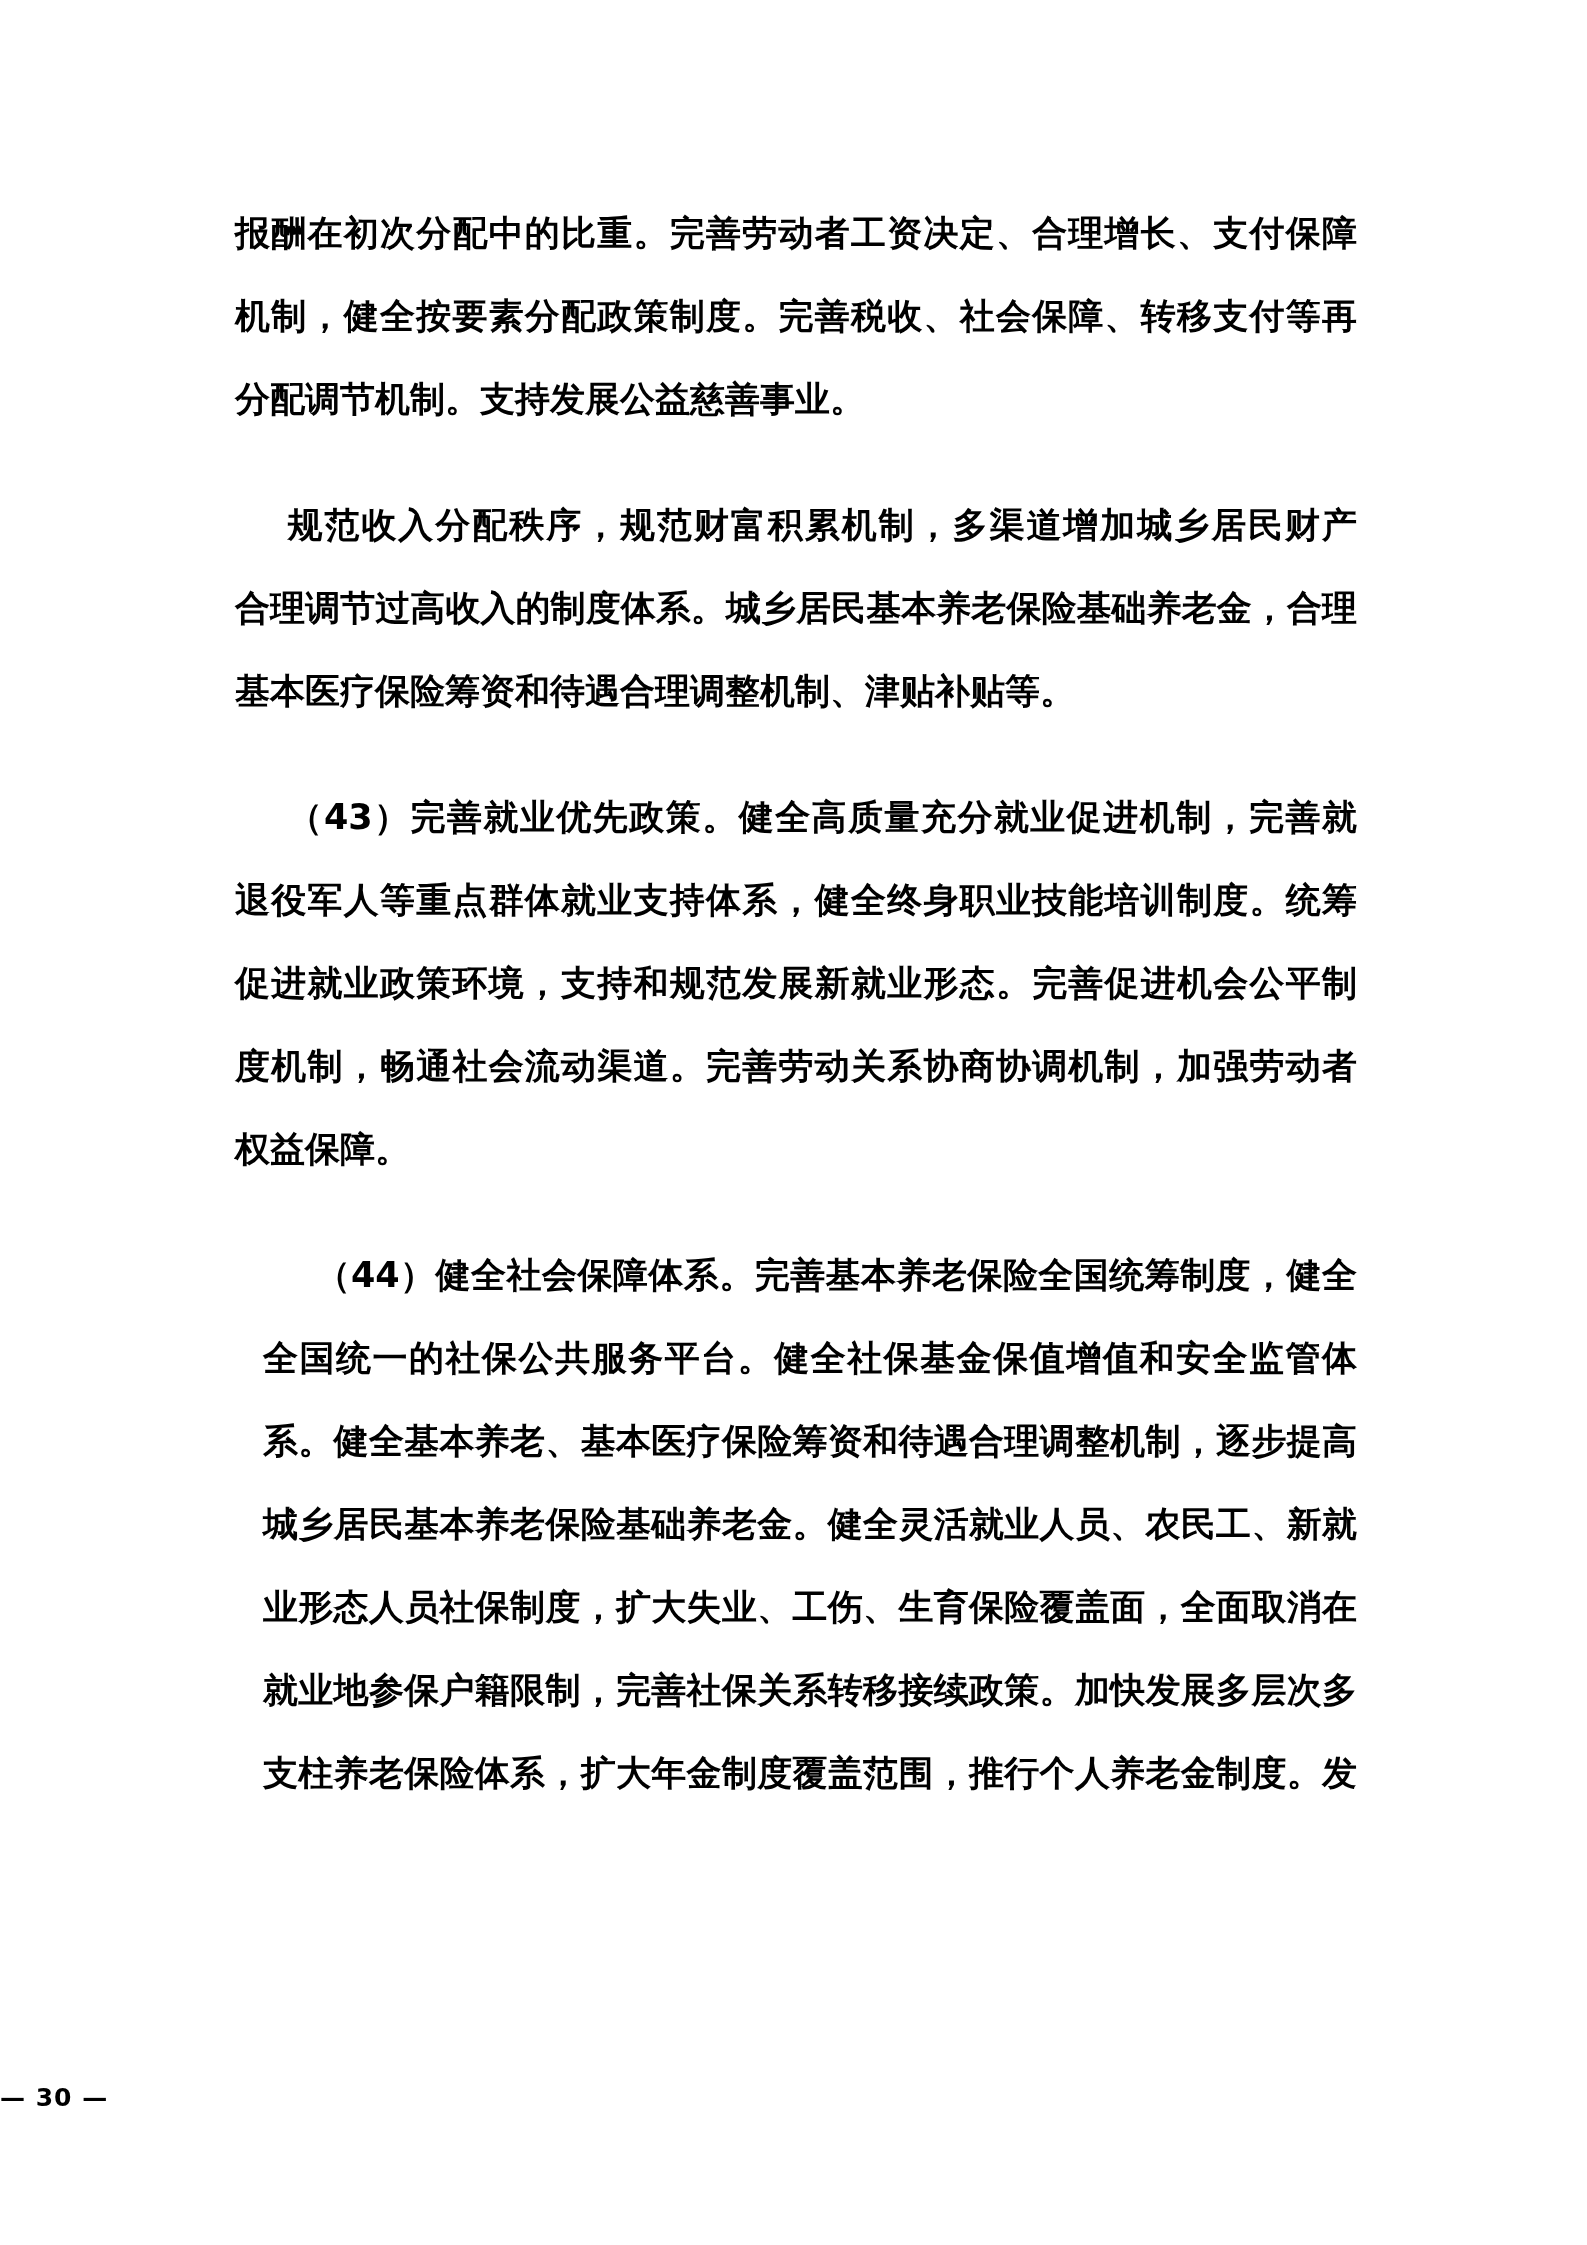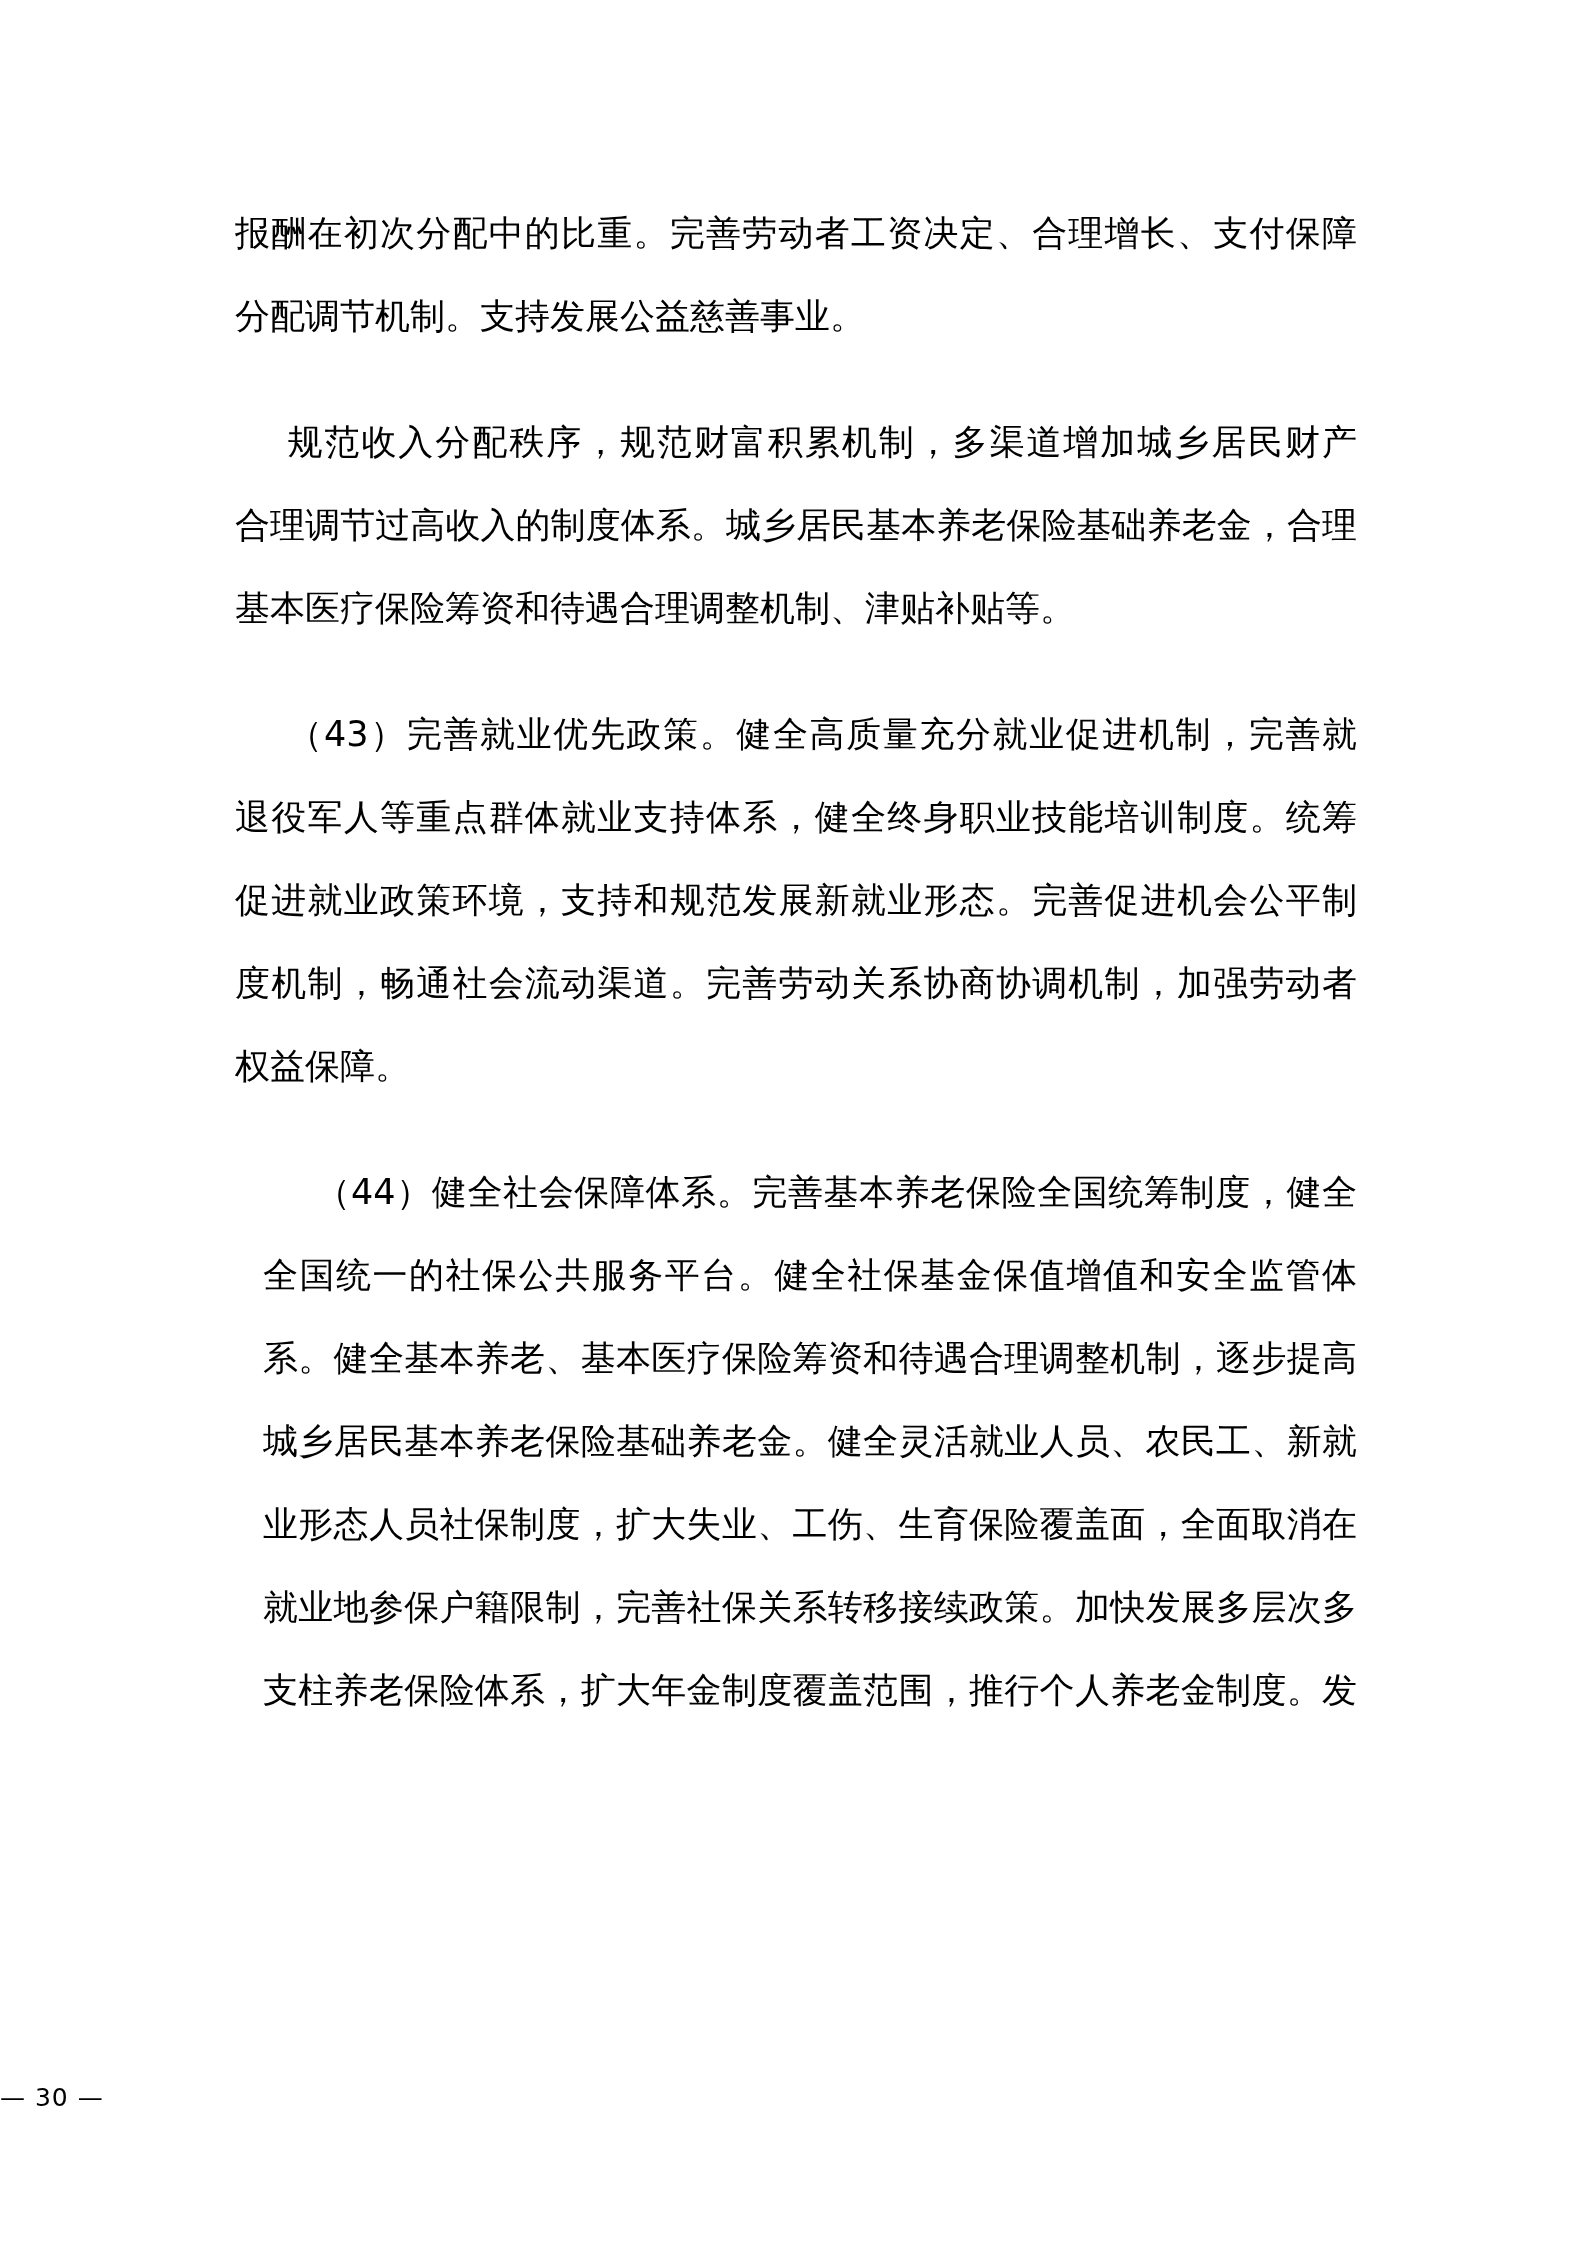--- a/index.html
+++ b/index.html
@@ -8,20 +8,21 @@
     background: #ffffff;
   }
   .page {
     position: relative;
     width: 1587px;
     height: 2245px;
     background: #ffffff;
     overflow: hidden;
     color: #000000;
     font-family: "DejaVu Sans", "Liberation Sans", sans-serif;
+    font-weight: bold;
   }
   .content {
     position: absolute;
     left: 235px;
     top: 192px;
     width: 1122px;
     font-size: 35px;
     line-height: 83px;
     letter-spacing: 0;
   }
@@ -61,20 +62,21 @@
 </style>
 </head>
 <body>
 
 <div class="page">
 
   <div class="content">
 
     <p class="para">
       <span class="line">报酬在初次分配中的比重。完善劳动者工资决定、合理增长、支付保障</span>
+      <span class="line">机制，健全按要素分配政策制度。完善税收、社会保障、转移支付等再</span>
       <span class="line pl">分配调节机制。支持发展公益慈善事业。</span>
     </p>
 
     <p class="para">
       <span class="line ind">规范收入分配秩序，规范财富积累机制，多渠道增加城乡居民财产</span>
       <span class="line">合理调节过高收入的制度体系。城乡居民基本养老保险基础养老金，合理</span>
       <span class="line pl">基本医疗保险筹资和待遇合理调整机制、津贴补贴等。</span>
     </p>
 
     <p class="para">

